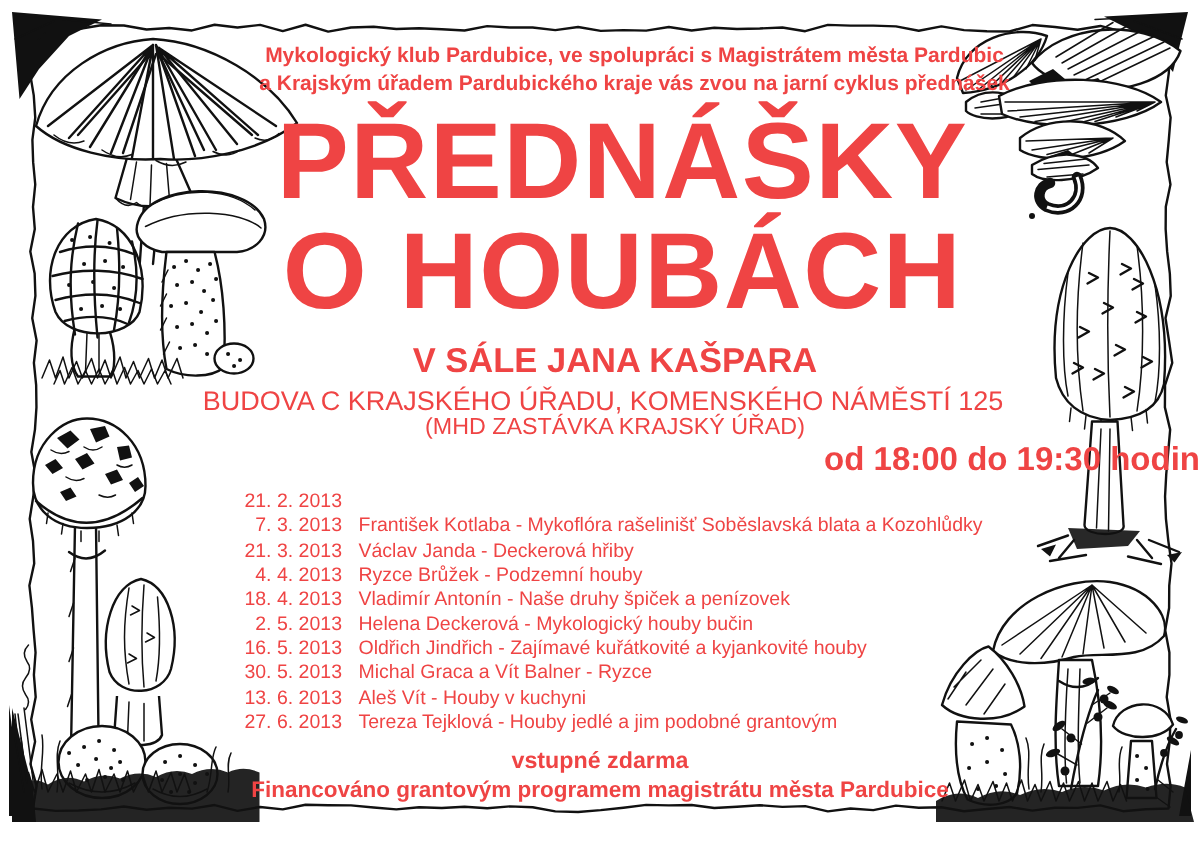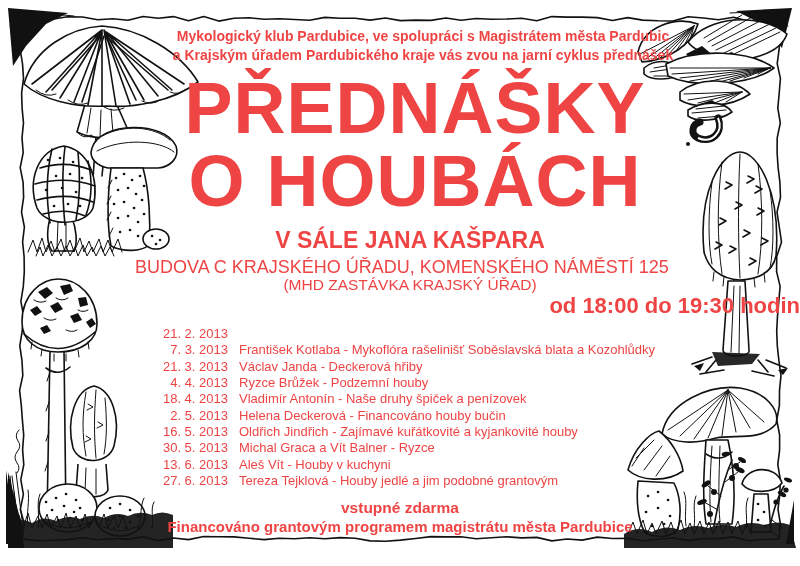--- a/index.html
+++ b/index.html
@@ -195,21 +195,21 @@
     <div class="row">
         <span class="date">4. 4. 2013</span>
         <span class="entry">Ryzce Brůžek - Podzemní houby</span>
       </div>
     <div class="row">
         <span class="date">18. 4. 2013</span>
         <span class="entry">Vladimír Antonín - Naše druhy špiček a penízovek</span>
       </div>
     <div class="row">
         <span class="date">2. 5. 2013</span>
-        <span class="entry">Helena Deckerová - Financováno houby bučin</span>
+        <span class="entry">Helena Deckerová - Mykologický houby bučin</span>
       </div>
     <div class="row">
         <span class="date">16. 5. 2013</span>
         <span class="entry">Oldřich Jindřich - Zajímavé kuřátkovité a kyjankovité houby</span>
       </div>
     <div class="row">
         <span class="date">30. 5. 2013</span>
         <span class="entry">Michal Graca a Vít Balner - Ryzce</span>
       </div>
     <div class="row">

